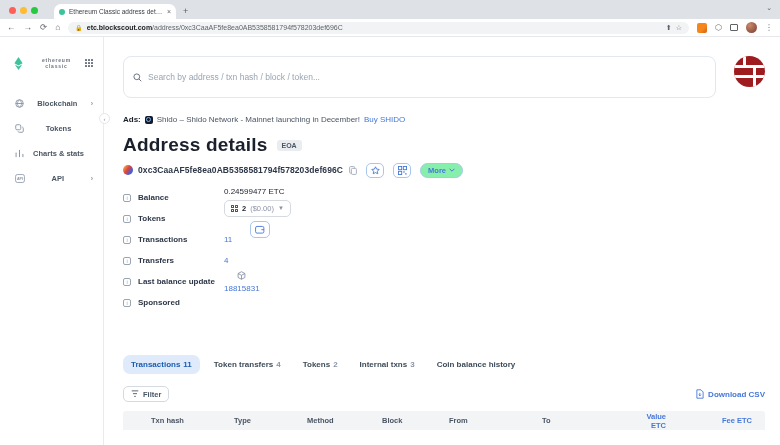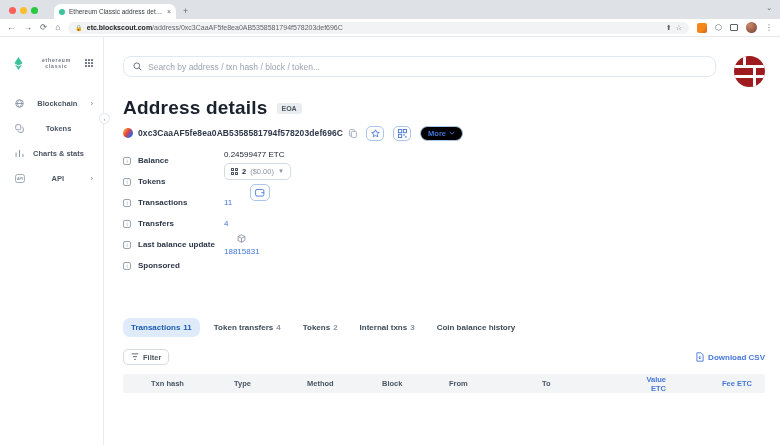--- a/index.html
+++ b/index.html
@@ -51,21 +51,21 @@
     font-size:7.5px; color:#4A5563; font-weight:600; cursor:pointer; }
   .mitem svg { flex:none; color:#8A94A6; }
   .mitem .lbl { flex:1; white-space:nowrap; }
   .mchev { color:#8A94A6; font-size:7px; }
   .collapse-btn { position:absolute; left:99px; top:76px; width:11px; height:11px; background:#fff;
     border:1px solid #E2E6EA; border-radius:50%; z-index:5; display:flex; align-items:center; justify-content:center;
     font-size:6px; color:#8A94A6; }
 
   .main { flex:1; padding:0 15px 0 19px; position:relative; }
   .search-row { margin-top:19px; display:flex; align-items:flex-start; }
-  .searchbox { flex:1; height:21px; border:1px solid #E2E8F0; border-radius:8px; display:flex; align-items:center;
+  .searchbox { flex:1; height:42px; border:1px solid #E2E8F0; border-radius:8px; display:flex; align-items:center;
     padding:0 9px; gap:6px; margin-right:18px; }
   .searchbox svg { color:#6B7280; flex:none; }
   .searchbox input { border:none; outline:none; flex:1; font-size:8.5px; color:#1A202C;
     font-family:"Liberation Sans", sans-serif; background:transparent; }
   .searchbox input::placeholder { color:#9AA4B2; }
   .net-logo { width:31px; height:31px; border-radius:50%; flex:none; position:relative; overflow:hidden;
     background:#9E1B1F; }
   .net-logo::before { content:""; position:absolute; left:0; right:0; top:9px; height:3px; background:#fff; }
   .net-logo::after { content:""; position:absolute; left:0; right:0; top:19px; height:3px; background:#fff; }
   .net-logo .v1,.net-logo .v2 { position:absolute; width:3px; background:#fff; }
@@ -82,21 +82,21 @@
   .h1 { font-size:19px; font-weight:600; color:#1A202C; letter-spacing:0.2px; }
   .badge { background:#EAEDF0; color:#4A5563; font-size:7px; font-weight:600; padding:2px 5px; border-radius:3px; }
 
   .addr-row { margin-top:5px; display:flex; align-items:center; gap:5px; height:18px; }
   .identicon { width:10px; height:10px; border-radius:50%; flex:none;
     background:linear-gradient(125deg,#F2994A 15%,#E0443A 45%,#4A5FD0 72%); }
   .addr { font-size:8.5px; color:#2D3748; font-weight:600; letter-spacing:0.1px; }
   .copy-ic { color:#A0AAB8; margin-left:1px; cursor:pointer; }
   .icon-btn { height:15px; min-width:18px; border:1px solid #A9C6EC; border-radius:5px; background:#fff;
     color:#4577D9; display:inline-flex; align-items:center; justify-content:center; cursor:pointer; margin-left:4px; }
-  .more-btn { height:15px; border:1px solid #A9C6EC; border-radius:10px; background:#000000; color:#4577D9;
+  .more-btn { height:15px; border:1px solid #A9C6EC; border-radius:10px; background:#86efac; color:#4577D9;
     font-size:7.5px; font-weight:700; display:inline-flex; align-items:center; gap:3px; padding:0 7px; cursor:pointer; margin-left:4px; }
 
   .info { margin-top:8px; }
   .irow { display:flex; align-items:center; height:21px; }
   .info-ic { width:8px; height:8px; border:1px solid #9AA4B2; border-radius:2px; color:#9AA4B2;
     font-size:5.5px; display:flex; align-items:center; justify-content:center; flex:none; font-style:normal; }
   .ilabel { width:86px; margin-left:7px; font-size:8px; font-weight:600; color:#2D3748; flex:none; }
   .ival { font-size:8px; color:#1A202C; display:flex; align-items:center; gap:4px;flex-direction:column; }
   .muted { color:#8A94A6; }
   .tok-btn { height:17px; border:1px solid #D5DAE0; border-radius:5px; background:#fff; display:inline-flex;
@@ -236,20 +236,26 @@
               <path d="M6.6 6.6L9.2 9.2"></path>
             </svg>
           <input placeholder="Search by address / txn hash / block / token..." style="">
         </div>
         <div class="net-logo">
             <span class="v1"></span>
             <span class="v2"></span>
           </div>
       </div>
 
+      <div class="ads-row">
+        <span class="ads-label">Ads:</span>
+        <span class="shido-ic"></span>
+        <span>Shido – Shido Network - Mainnet launching in December!</span>
+        <span class="link">Buy SHIDO</span>
+      </div>
 
       <div class="head-row">
         <span class="h1">Address details</span>
         <span class="badge">EOA</span>
       </div>
 
       <div class="addr-row">
         <span class="identicon"></span>
         <span class="addr">0xc3CaaAF5fe8ea0AB5358581794f578203def696C</span>
         <svg class="copy-ic" width="8" height="9" viewBox="0 0 8 9" fill="none" stroke="currentColor" stroke-width="0.9">

